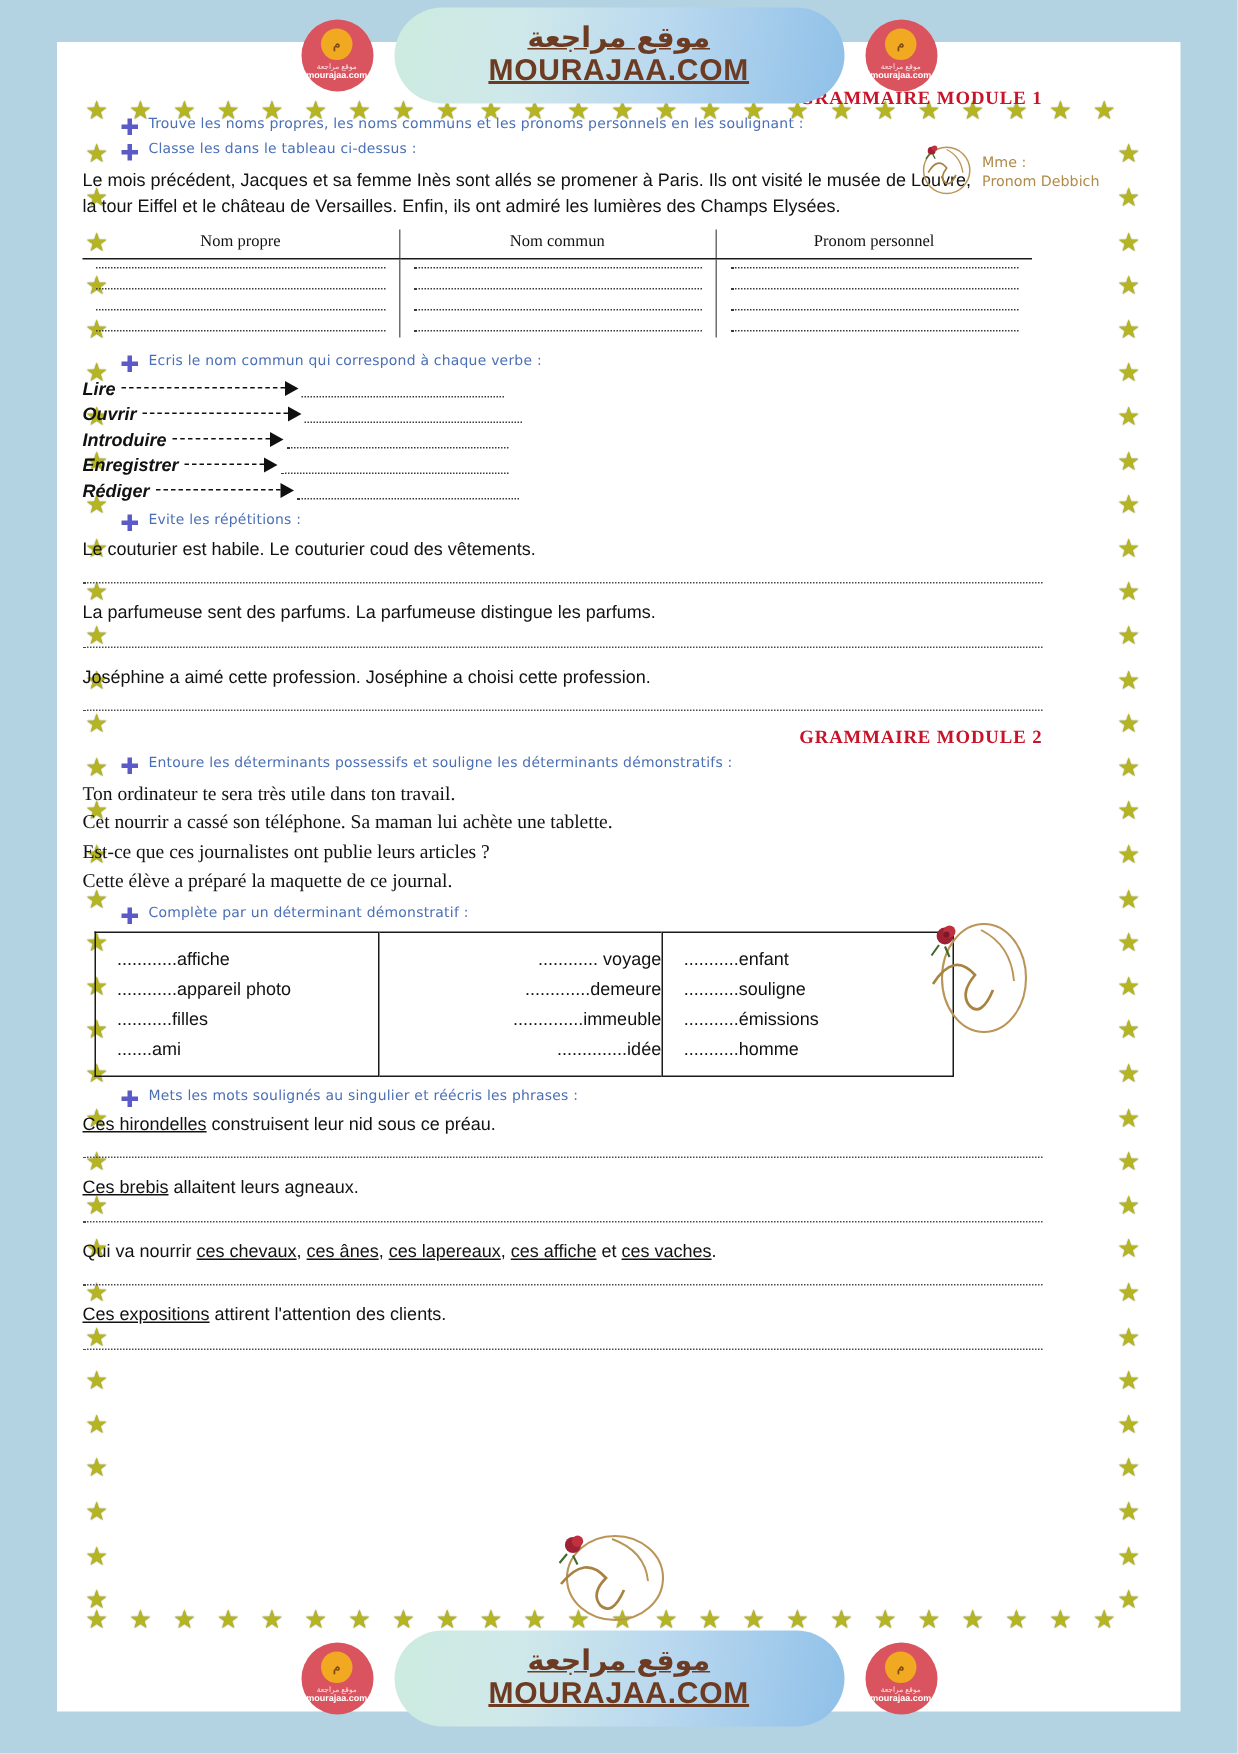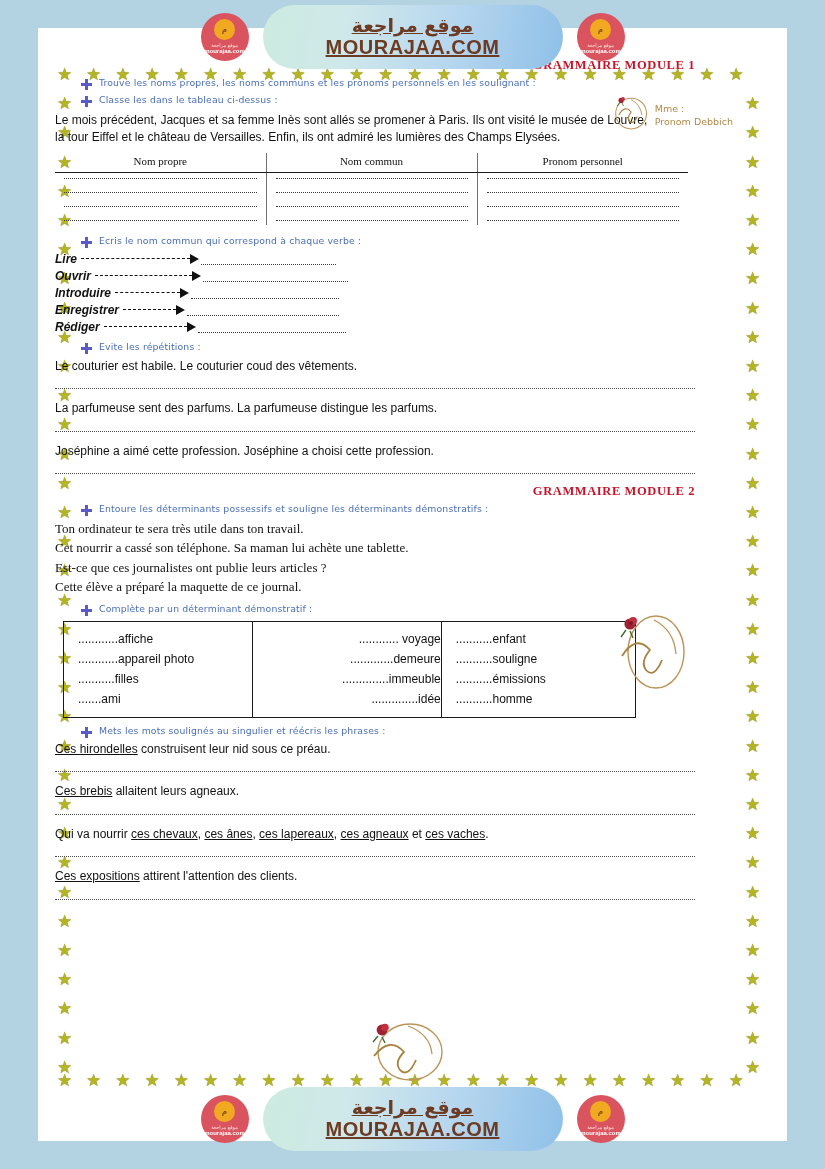--- a/index.html
+++ b/index.html
@@ -440,21 +440,21 @@
     <div class="instr" style="margin-top:7px;">
       <span class="bullet"></span>
       <span class="instr-txt">Mets les mots soulignés au singulier et réécris les phrases :</span>
     </div>
 
     <div id="sing-sentences" style="margin-top:3px;">
         <p class="body-line"><u class="sl">Ces hirondelles</u><span> construisent leur nid sous ce préau.</span></p>
         <div class="dotrule" style="margin: 13px 0px 11px;"></div>
         <p class="body-line"><u class="sl">Ces brebis</u><span> allaitent leurs agneaux.</span></p>
         <div class="dotrule" style="margin: 13px 0px 11px;"></div>
-        <p class="body-line"><span>Qui va nourrir </span><u class="sl">ces chevaux</u><span>, </span><u class="sl">ces ânes</u><span>, </span><u class="sl">ces lapereaux</u><span>, </span><u class="sl">ces agneaux</u><span> et </span><u class="sl">ces vaches</u><span>.</span></p>
+        <p class="body-line"><span>Qui va nourrir </span><u class="sl">ces chevaux</u><span>, </span><u class="sl">ces ânes</u><span>, </span><u class="sl">ces lapereaux</u><span>, </span><u class="sl">ces affiche</u><span> et </span><u class="sl">ces vaches</u><span>.</span></p>
         <div class="dotrule" style="margin: 13px 0px 11px;"></div>
         <p class="body-line"><u class="sl">Ces expositions</u><span> attirent l'attention des clients.</span></p>
         <div class="dotrule" style="margin: 13px 0px 11px;"></div>
       </div>
   </div>
 </div>
 
 <div class="sig" style="left:608px;top:86px;width:125px;display:flex;align-items:flex-start;gap:2px;">
   <svg width="58" height="52" viewBox="0 0 58 52">
     <ellipse cx="30" cy="28" rx="20" ry="20" fill="none" stroke="#bb9557" stroke-width="1.3"></ellipse>

